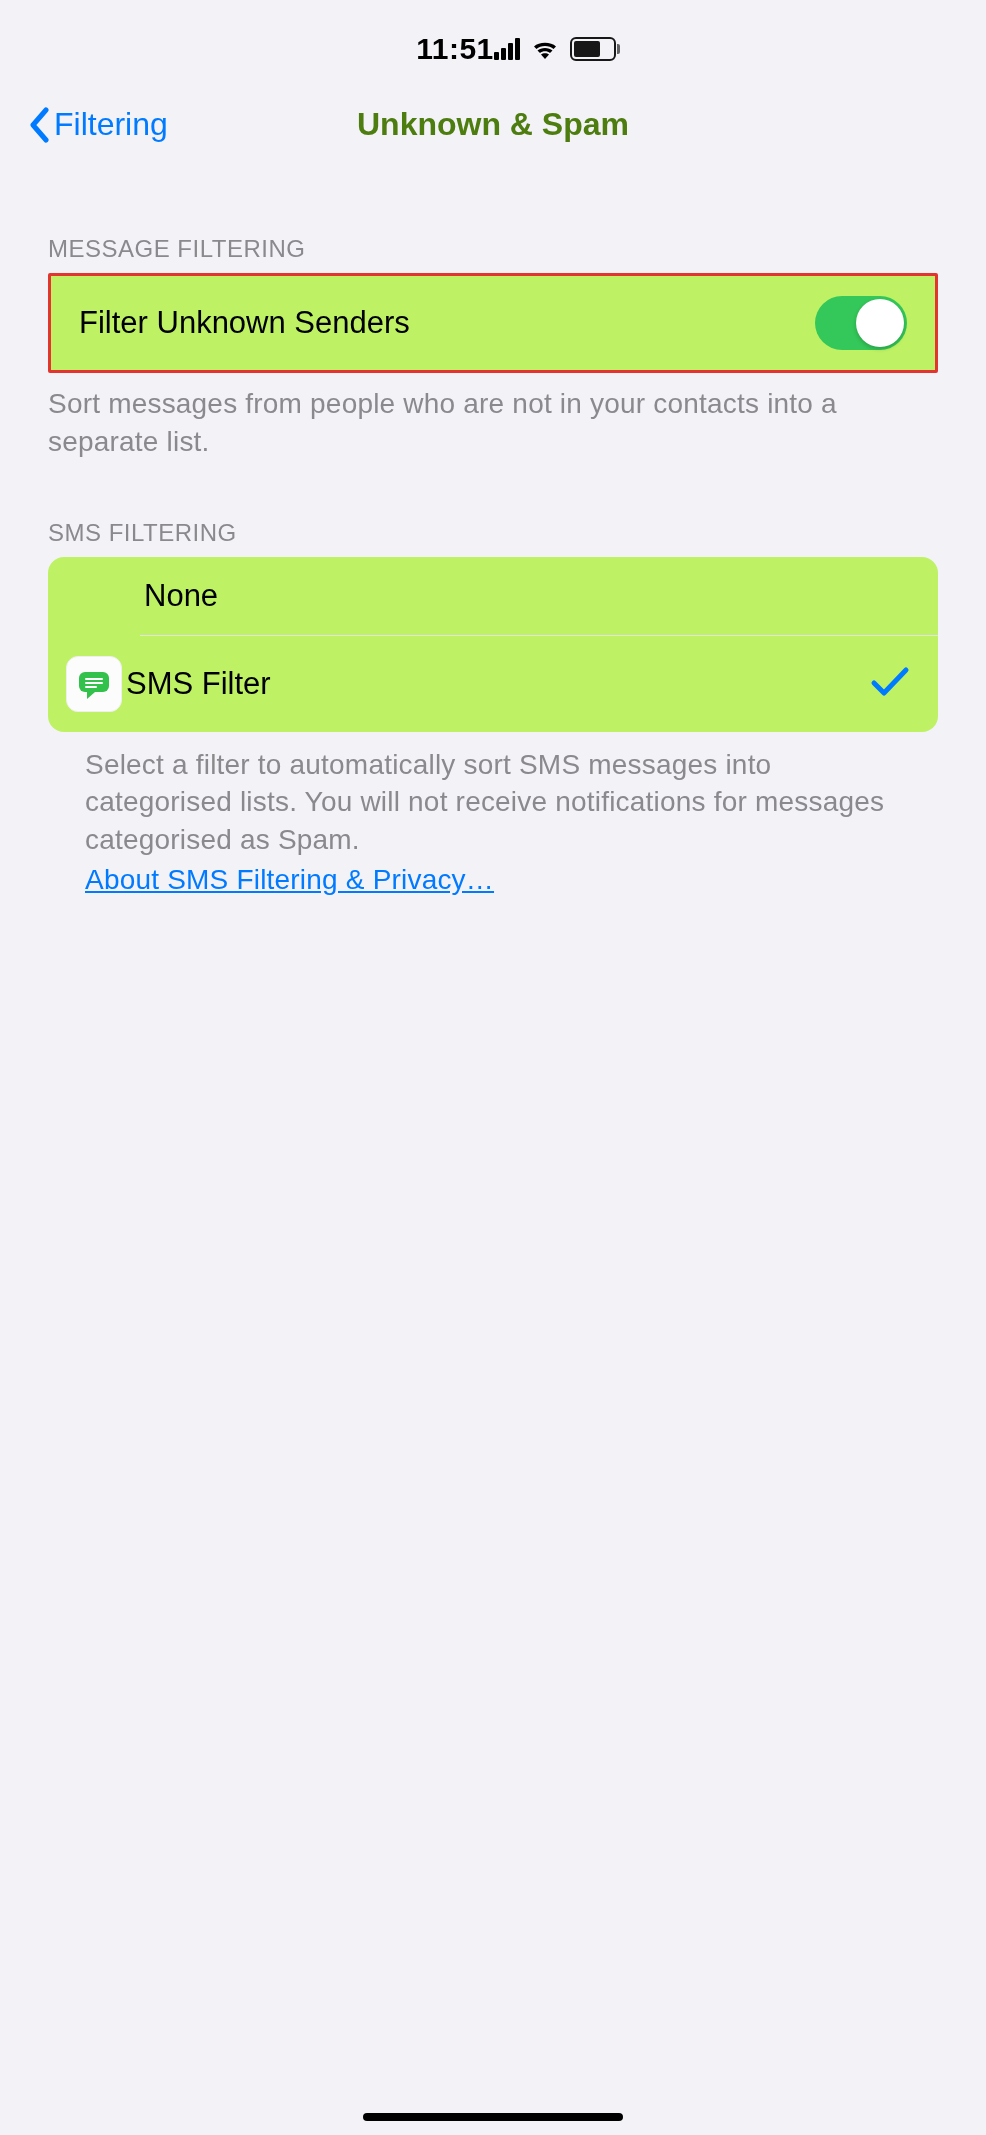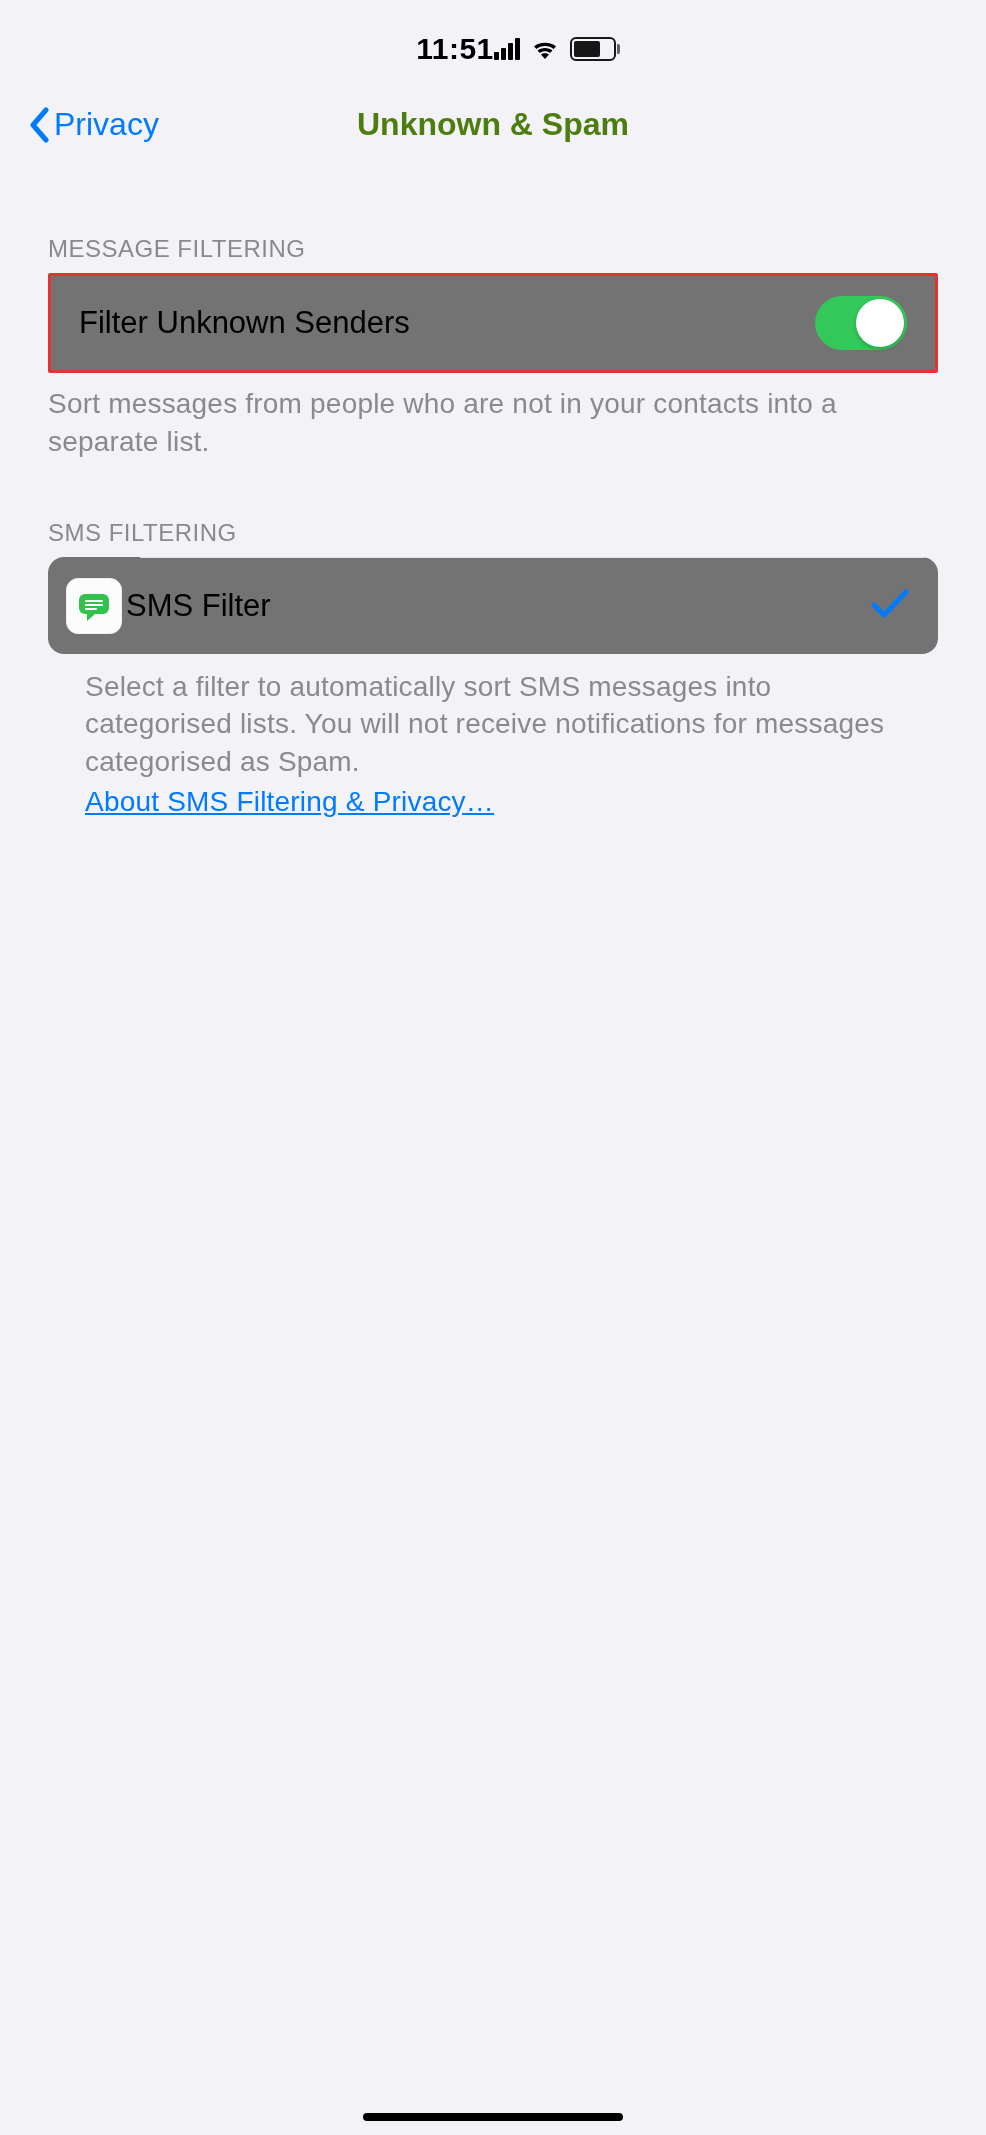--- a/index.html
+++ b/index.html
@@ -107,21 +107,21 @@
       font-size: 24px;
       font-weight: 400;
       color: #8a8a8e;
       letter-spacing: 0.5px;
     }
     .section-header.sms {
       padding-top: 58px;
     }
     .list-group {
       margin: 0 48px;
-      background: #737373;
+      background: #bef264;
       border-radius: 16px;
       overflow: hidden;
     }
     .list-group.highlighted {
       border: 3px solid #e3342f;
       border-radius: 2px;
     }
     .list-row {
       display: flex;
       align-items: center;
@@ -236,41 +236,44 @@
       <div class="battery-tip"></div>
     </div>
   </div>
 </div>
 
 <div class="nav-bar">
   <div class="back-button">
     <svg class="back-chevron" viewBox="0 0 22 36">
       <polyline points="18,3 5,18 18,33" fill="none" stroke="#007aff" stroke-width="5" stroke-linecap="round" stroke-linejoin="round"></polyline>
     </svg>
-    <span>Privacy</span>
+    <span>Filtering</span>
   </div>
   <div class="nav-title">Unknown &amp; Spam</div>
 </div>
 
 <div class="section-header">MESSAGE FILTERING</div>
 
 <div class="list-group highlighted">
   <div class="list-row">
     <span class="row-label">Filter Unknown Senders</span>
     <div class="toggle">
       <div class="toggle-knob"></div>
     </div>
   </div>
 </div>
 
 <div class="section-footer">Sort messages from people who are not in your contacts into a separate list.</div>
 
 <div class="section-header sms">SMS FILTERING</div>
 
 <div class="list-group">
+  <div class="list-row">
+    <span class="row-label indented">None</span>
+  </div>
   <div class="row-divider"></div>
   <div class="list-row with-icon">
     <div class="row-icon-box">
       <svg width="36" height="36" viewBox="0 0 36 36">
         <rect x="3" y="6" width="30" height="20" rx="6" fill="#32c14a"></rect>
         <path d="M11 26 L11 33 L19 26 Z" fill="#32c14a"></path>
         <line x1="10" y1="13" x2="26" y2="13" stroke="#fff" stroke-width="2" stroke-linecap="round"></line>
         <line x1="10" y1="17" x2="26" y2="17" stroke="#fff" stroke-width="2" stroke-linecap="round"></line>
         <line x1="10" y1="21" x2="20" y2="21" stroke="#fff" stroke-width="2" stroke-linecap="round"></line>
       </svg>

